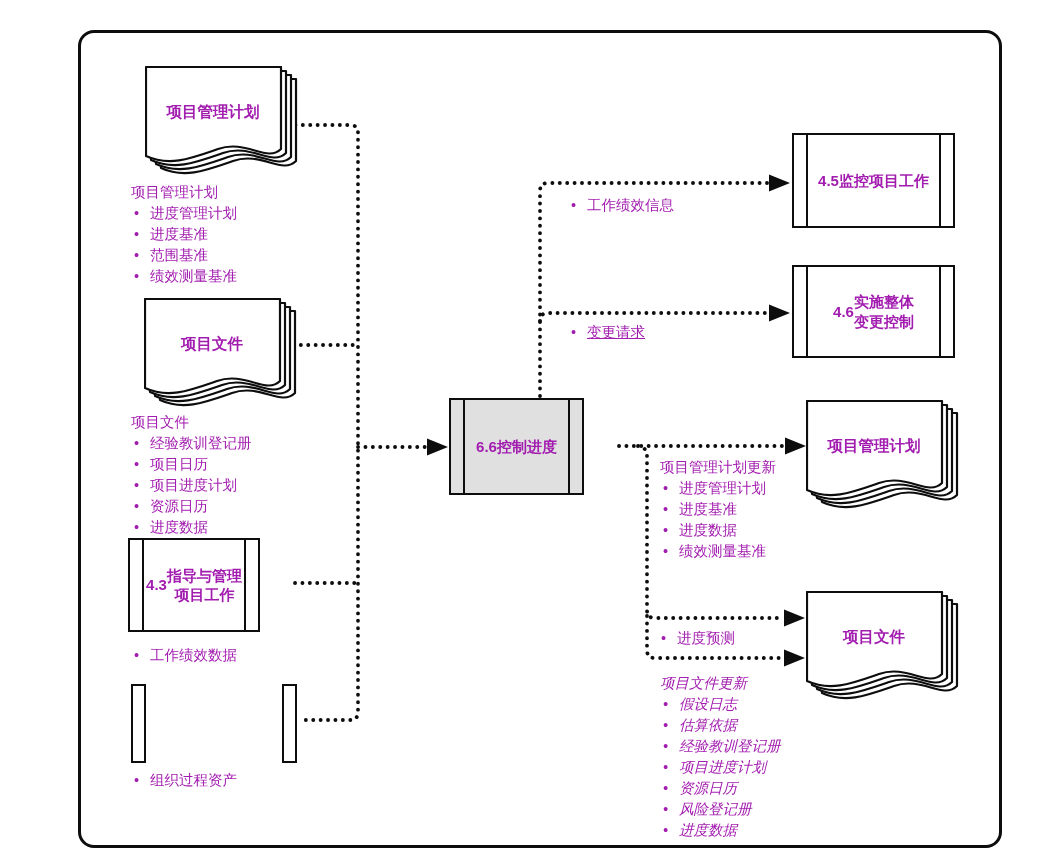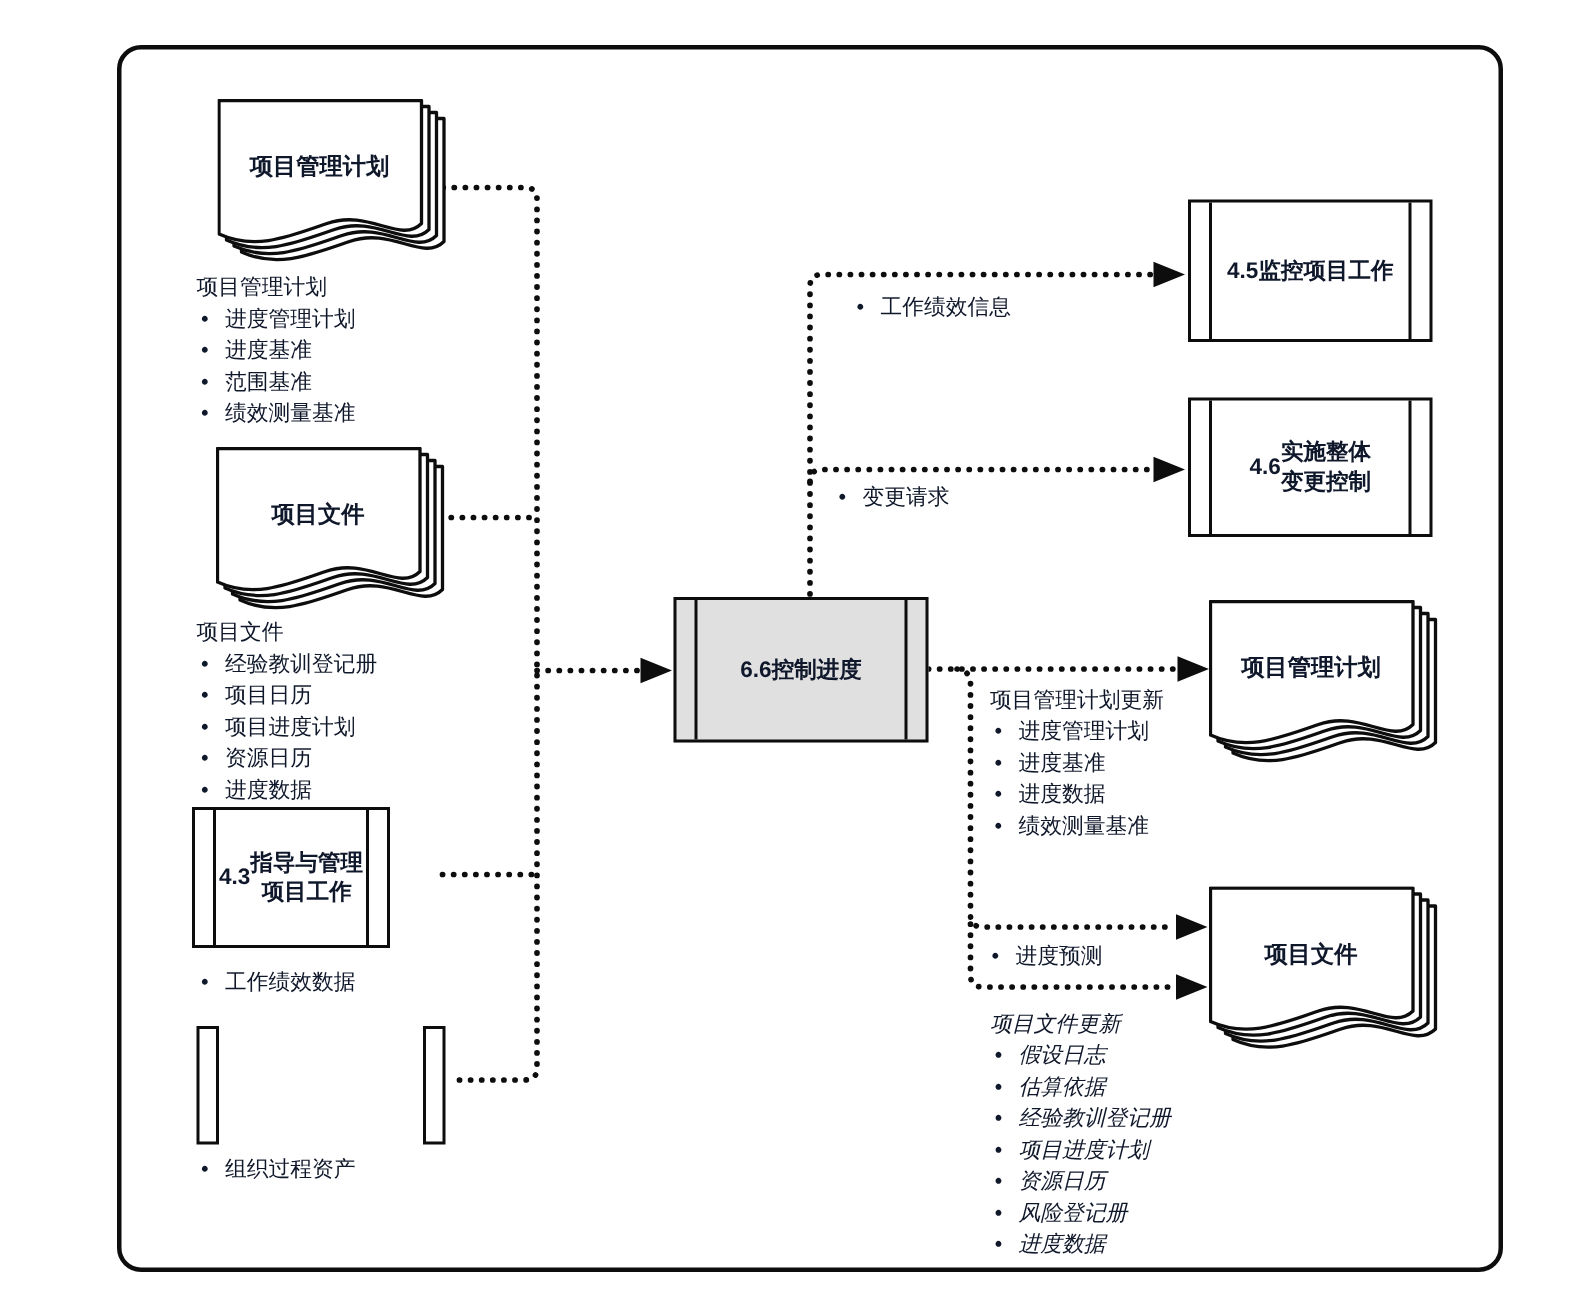--- a/index.html
+++ b/index.html
@@ -1,18 +1,18 @@
 <!DOCTYPE html>
 <html><head>
 <meta charset="utf-8">
 <style>
   html,body{margin:0;padding:0;background:#fff;}
   .canvas{
     position:relative;width:1058px;height:868px;background:#fff;overflow:hidden;
-    font-family:"Liberation Sans","DejaVu Sans",sans-serif;color:#0f172a;
+    font-family:"Liberation Sans","DejaVu Sans",sans-serif;color:#a21caf;
   }
   .frame{
     position:absolute;left:78px;top:30px;width:918px;height:812px;
     border:3px solid #0d0d0d;border-radius:16px;background:#fff;
   }
   .wires{position:absolute;left:0;top:0;z-index:2;}
   
   .doc{position:absolute;z-index:3;}
   .doc svg{display:block;}
   .doc-title{
@@ -110,21 +110,21 @@
     <div class="box-id">4.3</div>
     <div class="box-name">指导与管理
 项目工作</div>
   </div>
 
   <div class="org" style="left:131px;top:684px;width:166px;height:79px;">
     <div class="org-bar l"></div>
     <div class="org-bar r"></div>
   </div>
 
-  <div class="pbox gray" style="left:449px;top:398px;width:170px;height:97px;">
+  <div class="pbox gray" style="left:449px;top:398px;width:135px;height:97px;">
     <div class="box-id">6.6</div>
     <div class="box-name">控制进度</div>
   </div>
 
   <div class="pbox" style="left:792px;top:133px;width:163px;height:95px;">
     <div class="box-id">4.5</div>
     <div class="box-name">监控项目工作</div>
   </div>
 
   <div class="pbox" style="left:792px;top:265px;width:163px;height:93px;">
@@ -179,21 +179,21 @@
   </div>
 
   <div class="list" style="left:131px;top:770px;">
     <div class="li">组织过程资产</div>
   </div>
 
   <div class="list" style="left:568px;top:195px;">
     <div class="li">工作绩效信息</div>
   </div>
 
-  <div class="list" style="left:556px;top:322px;">
+  <div class="list" style="left:568px;top:322px;text-decoration:underline;">
     <div class="li">变更请求</div>
   </div>
 
   <div class="list" style="left:660px;top:457px;">
     <div class="hd">项目管理计划更新</div>
     <div class="li">进度管理计划</div>
     <div class="li">进度基准</div>
     <div class="li">进度数据</div>
     <div class="li">绩效测量基准</div>
   </div>

